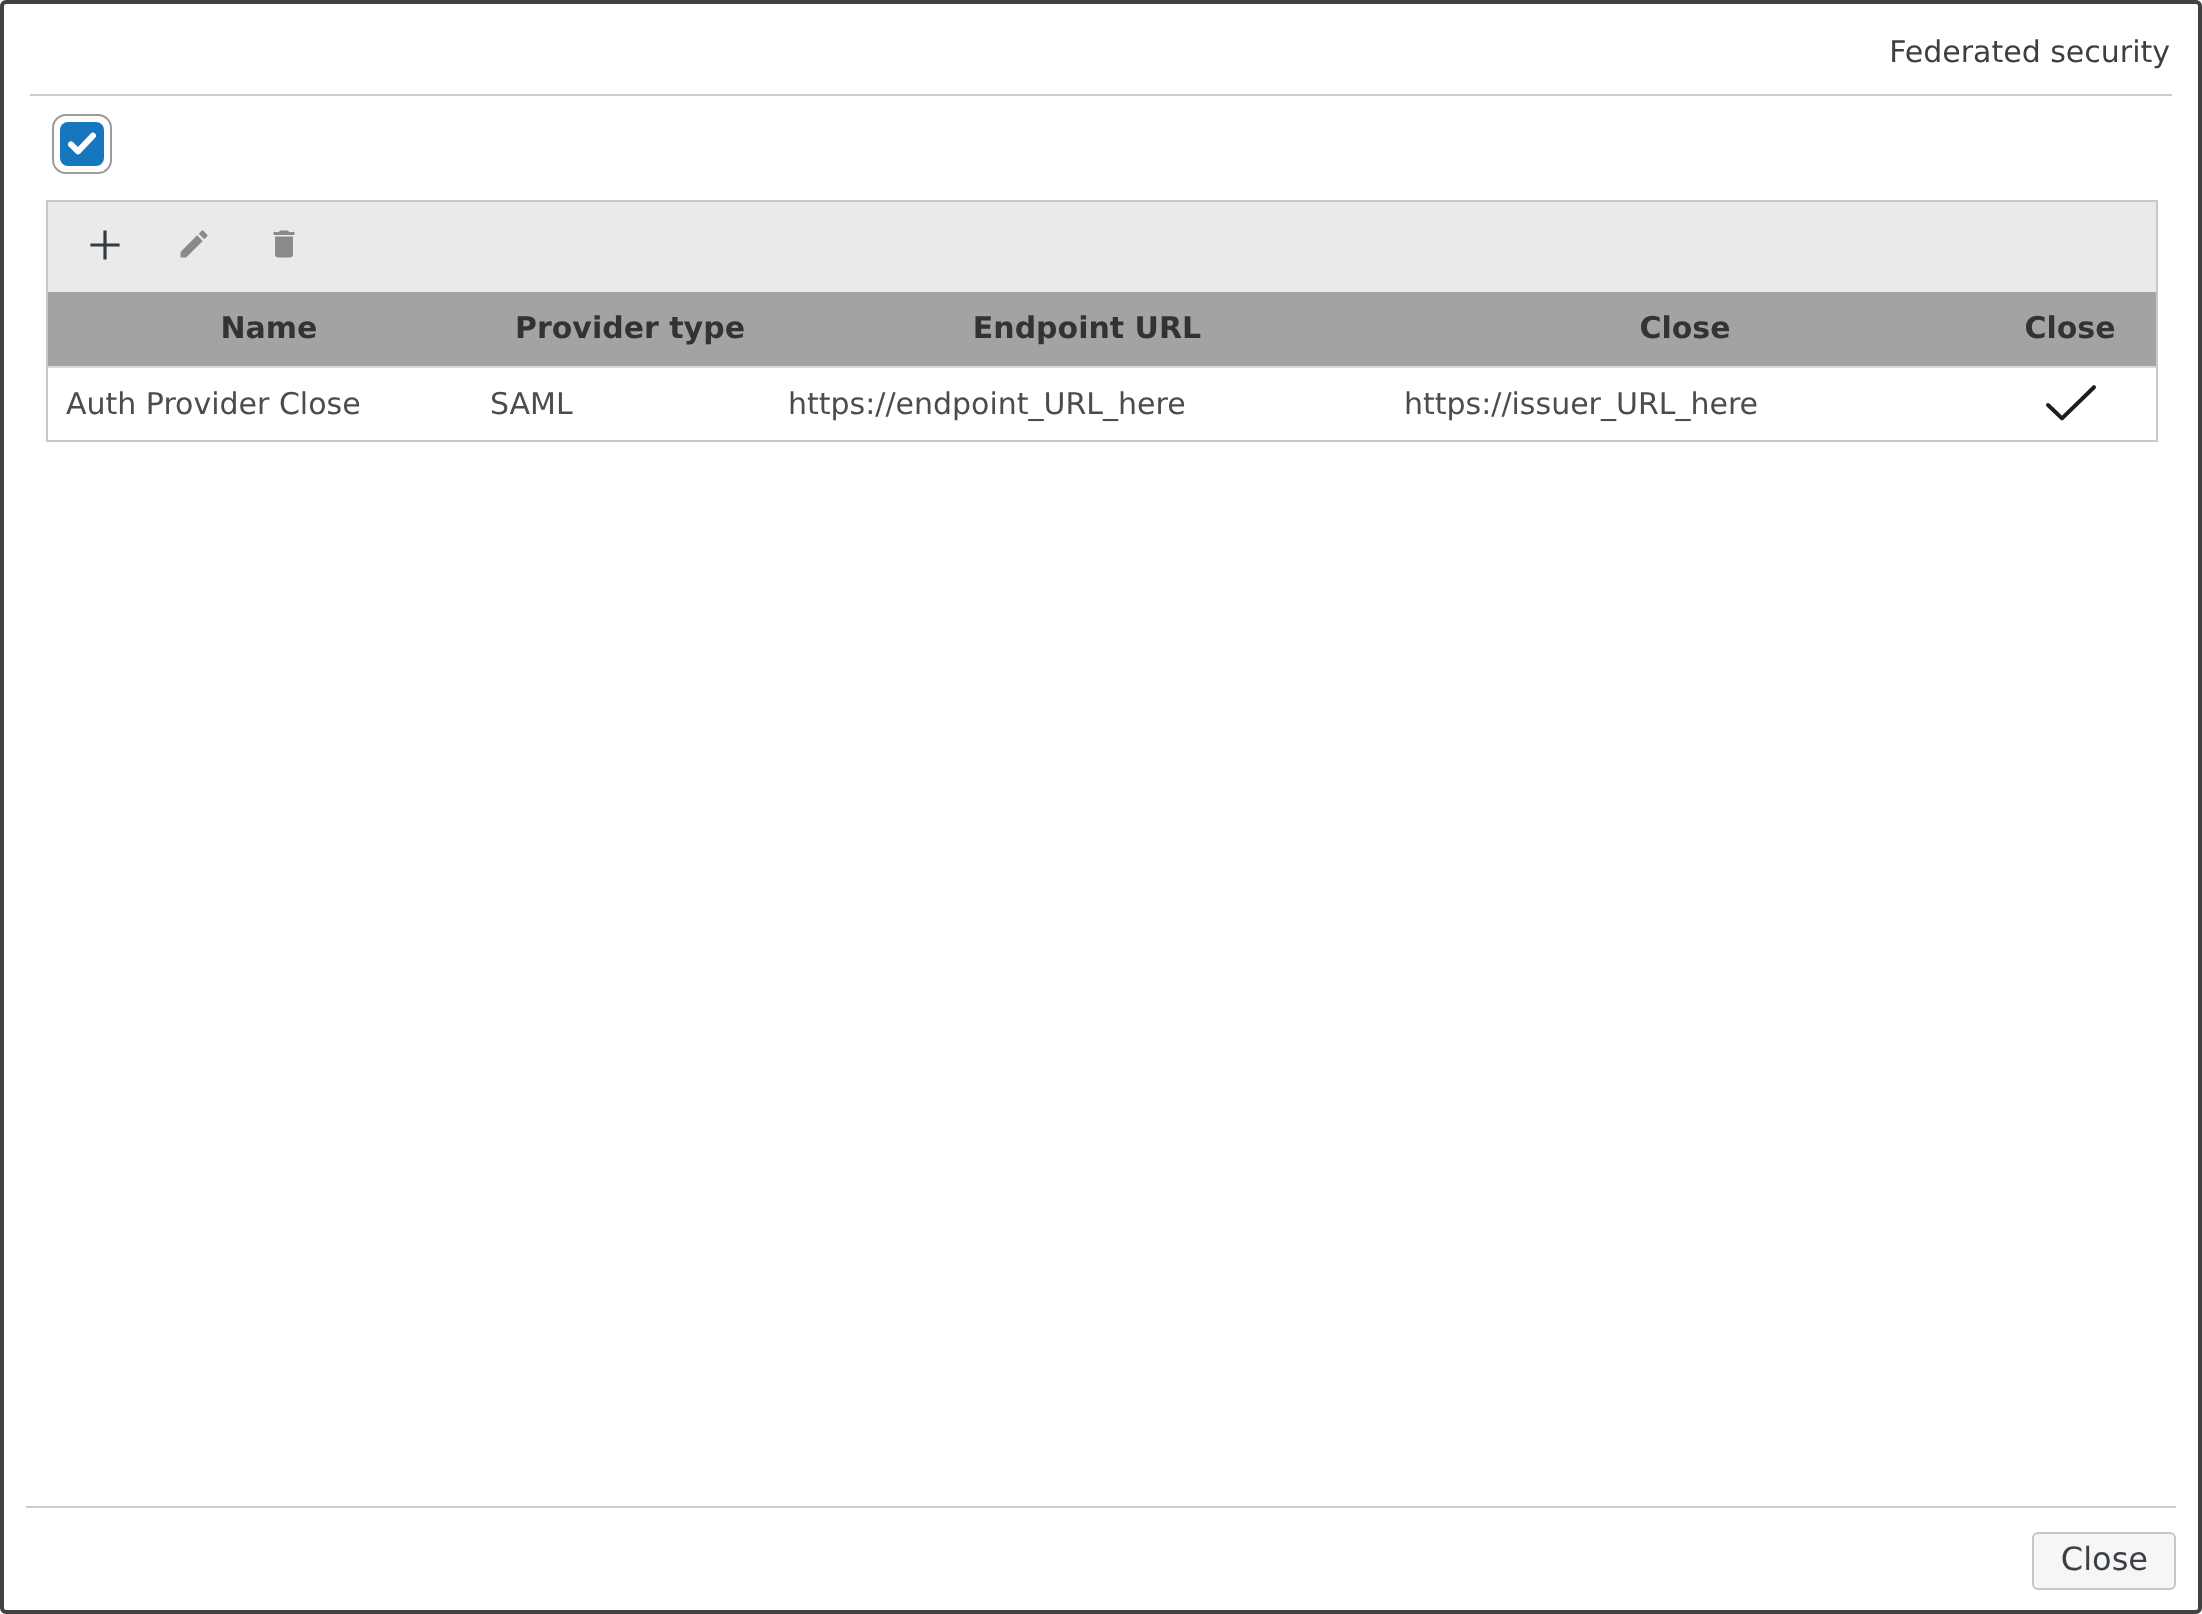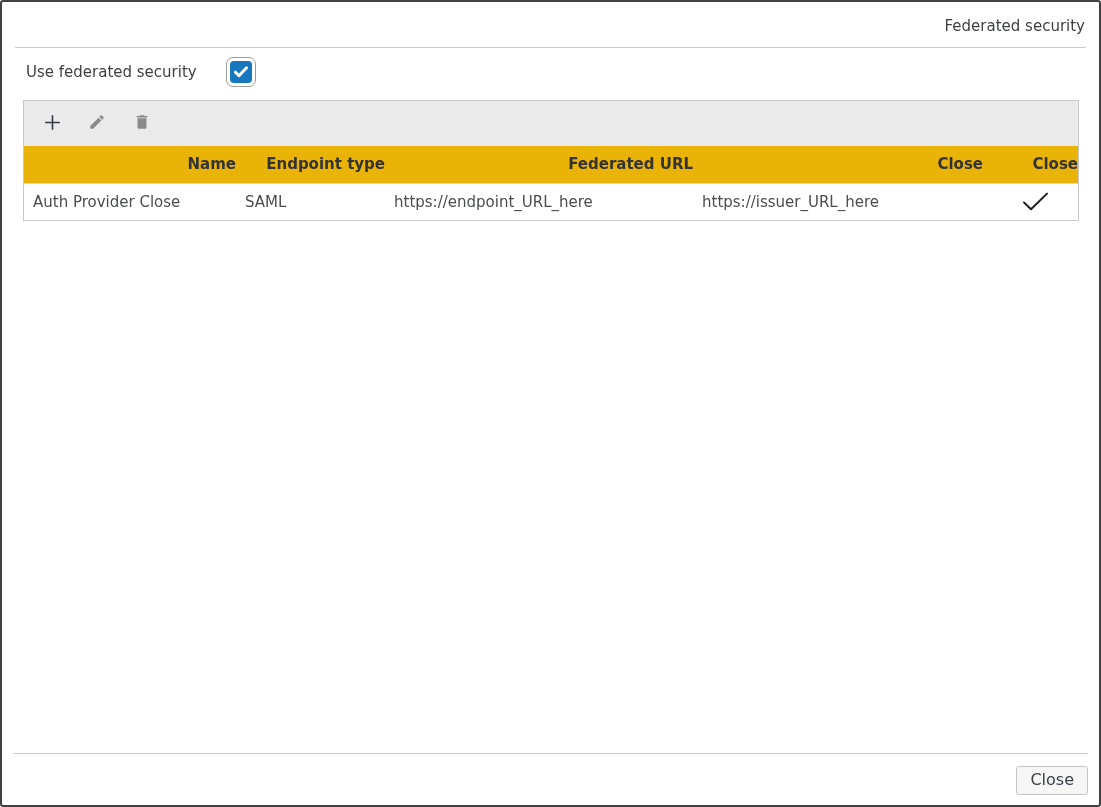--- a/index.html
+++ b/index.html
@@ -73,25 +73,25 @@
     display: flex; align-items: center; justify-content: center;
     cursor: pointer;
   }
 
   table.providers {
     width: 100%;
     border-collapse: collapse;
     table-layout: fixed;
   }
   table.providers th {
-    text-align: right;
+    text-align: center;
     font-size: 15px;
     font-weight: bold;
     color: #333333;
-    background: #eab308;
+    background: #a3a3a3;
     height: 37px;
     padding: 0 0 0 9px;
     border-bottom: 1px solid #d9d9d9;
   }
   table.providers td {
     font-size: 15px;
     color: #4a4c50;
     background: #ffffff;
     height: 37px;
     padding: 0 0 0 9px;
@@ -124,21 +124,20 @@
     text-align: right;
   }
 </style>
 </head>
 <body>
 
 <div class="panel-title">Federated security</div>
 <div class="divider-top"></div>
 
 <div class="cb-row">
-  <span class="cb-label">Use federated security</span>
   <span class="checkbox-outer" role="checkbox" aria-checked="true">
     <span class="checkbox-inner" style="display: flex;">
       <svg width="14" height="12" viewBox="0 0 14 12" aria-hidden="true">
         <path d="M1.5 6.2 L5 9.7 L12.5 1.8" fill="none" stroke="#ffffff" stroke-width="3" stroke-linecap="round" stroke-linejoin="round"></path>
       </svg>
     </span>
   </span>
 </div>
 
 <div class="grid">
@@ -170,22 +169,22 @@
     <colgroup>
       <col style="width:212px">
       <col style="width:149px">
       <col style="width:308px">
       <col style="width:290px">
       <col>
     </colgroup>
     <thead>
       <tr>
         <th>Name</th>
-        <th>Endpoint type</th>
-        <th>Federated URL</th>
+        <th>Provider type</th>
+        <th>Endpoint URL</th>
         <th>Close</th>
         <th class="col-active">Close</th>
       </tr>
     </thead>
     <tbody>
       <tr>
         <td>Auth Provider Close</td>
         <td>SAML</td>
         <td>https://endpoint_URL_here</td>
         <td>https://issuer_URL_here</td>

